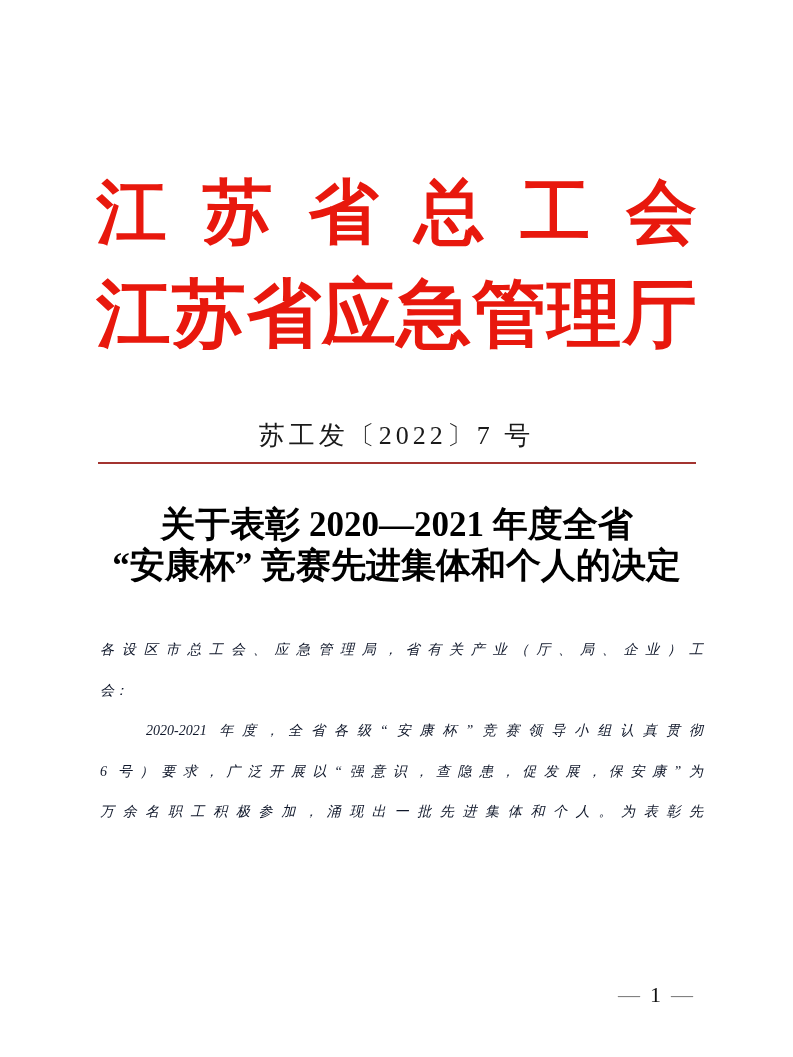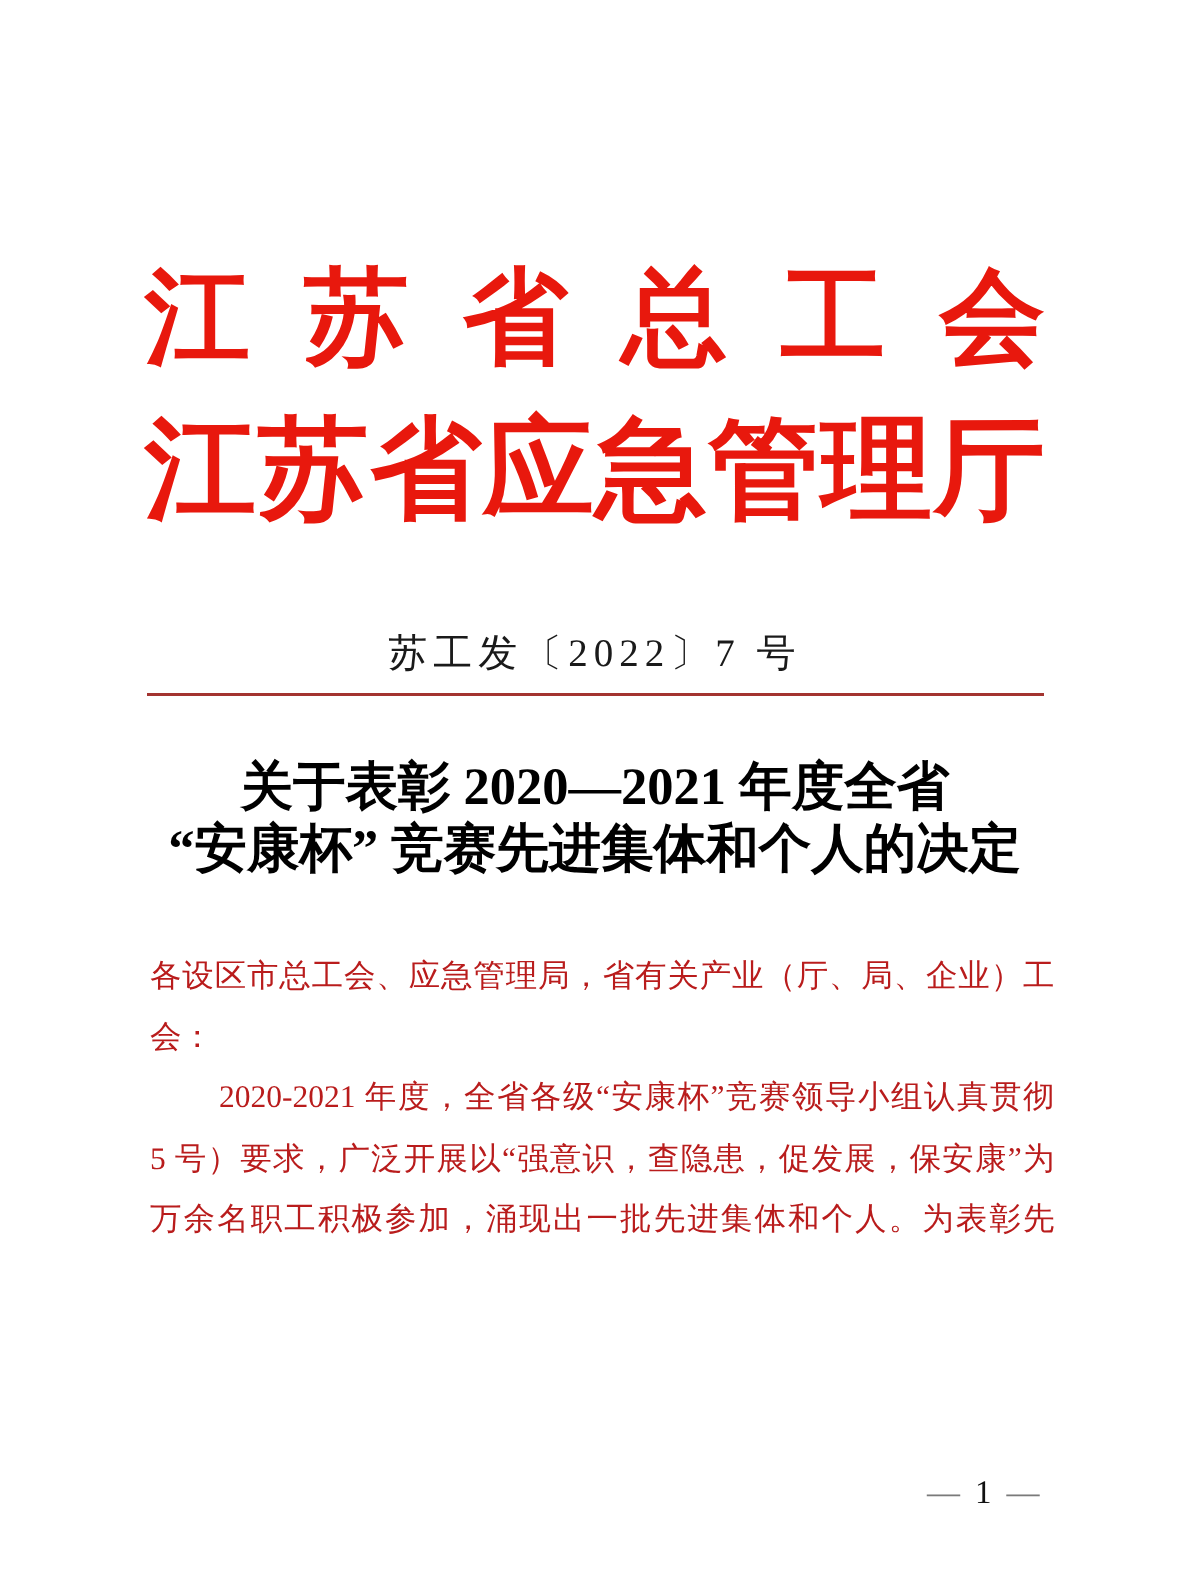--- a/index.html
+++ b/index.html
@@ -58,23 +58,24 @@
     text-align: center;
     font-weight: bold;
     font-size: 35px;
     line-height: 41px;
     color: #000000;
   }
 
   
   .body-text {
     margin: 44px 90px 0 100px;
-    font-size: 21px;
+    font-size: 14px;
     line-height: 40.5px;
-    color: #b91c1c;
+    color: #0f172a;
+    font-style: italic;
   }
   .body-line { min-height: 40.5px; }
   .body-line.justify {
     text-align: justify;
     text-align-last: justify;
   }
   .body-line.indent { text-indent: 46px; }
 
   
   .page-number {
@@ -122,21 +123,21 @@
 
   <div class="title">
     <div>关于表彰 2020—2021 年度全省</div>
     <div>“安康杯” 竞赛先进集体和个人的决定</div>
   </div>
 
   <div class="body-text">
     <div class="body-line justify">各设区市总工会、应急管理局，省有关产业（厅、局、企业）工</div>
     <div class="body-line">会：</div>
     <div class="body-line justify indent">2020-2021 年度，全省各级“安康杯”竞赛领导小组认真贯彻</div>
-    <div class="body-line justify">5 号）要求，广泛开展以“强意识，查隐患，促发展，保安康”为</div>
+    <div class="body-line justify">6 号）要求，广泛开展以“强意识，查隐患，促发展，保安康”为</div>
     <div class="body-line justify">万余名职工积极参加，涌现出一批先进集体和个人。为表彰先</div>
   </div>
 
   <div class="page-number">
     <span class="dash">—</span>
     <span class="num">1</span>
     <span class="dash">—</span>
   </div>
 
 </div>

